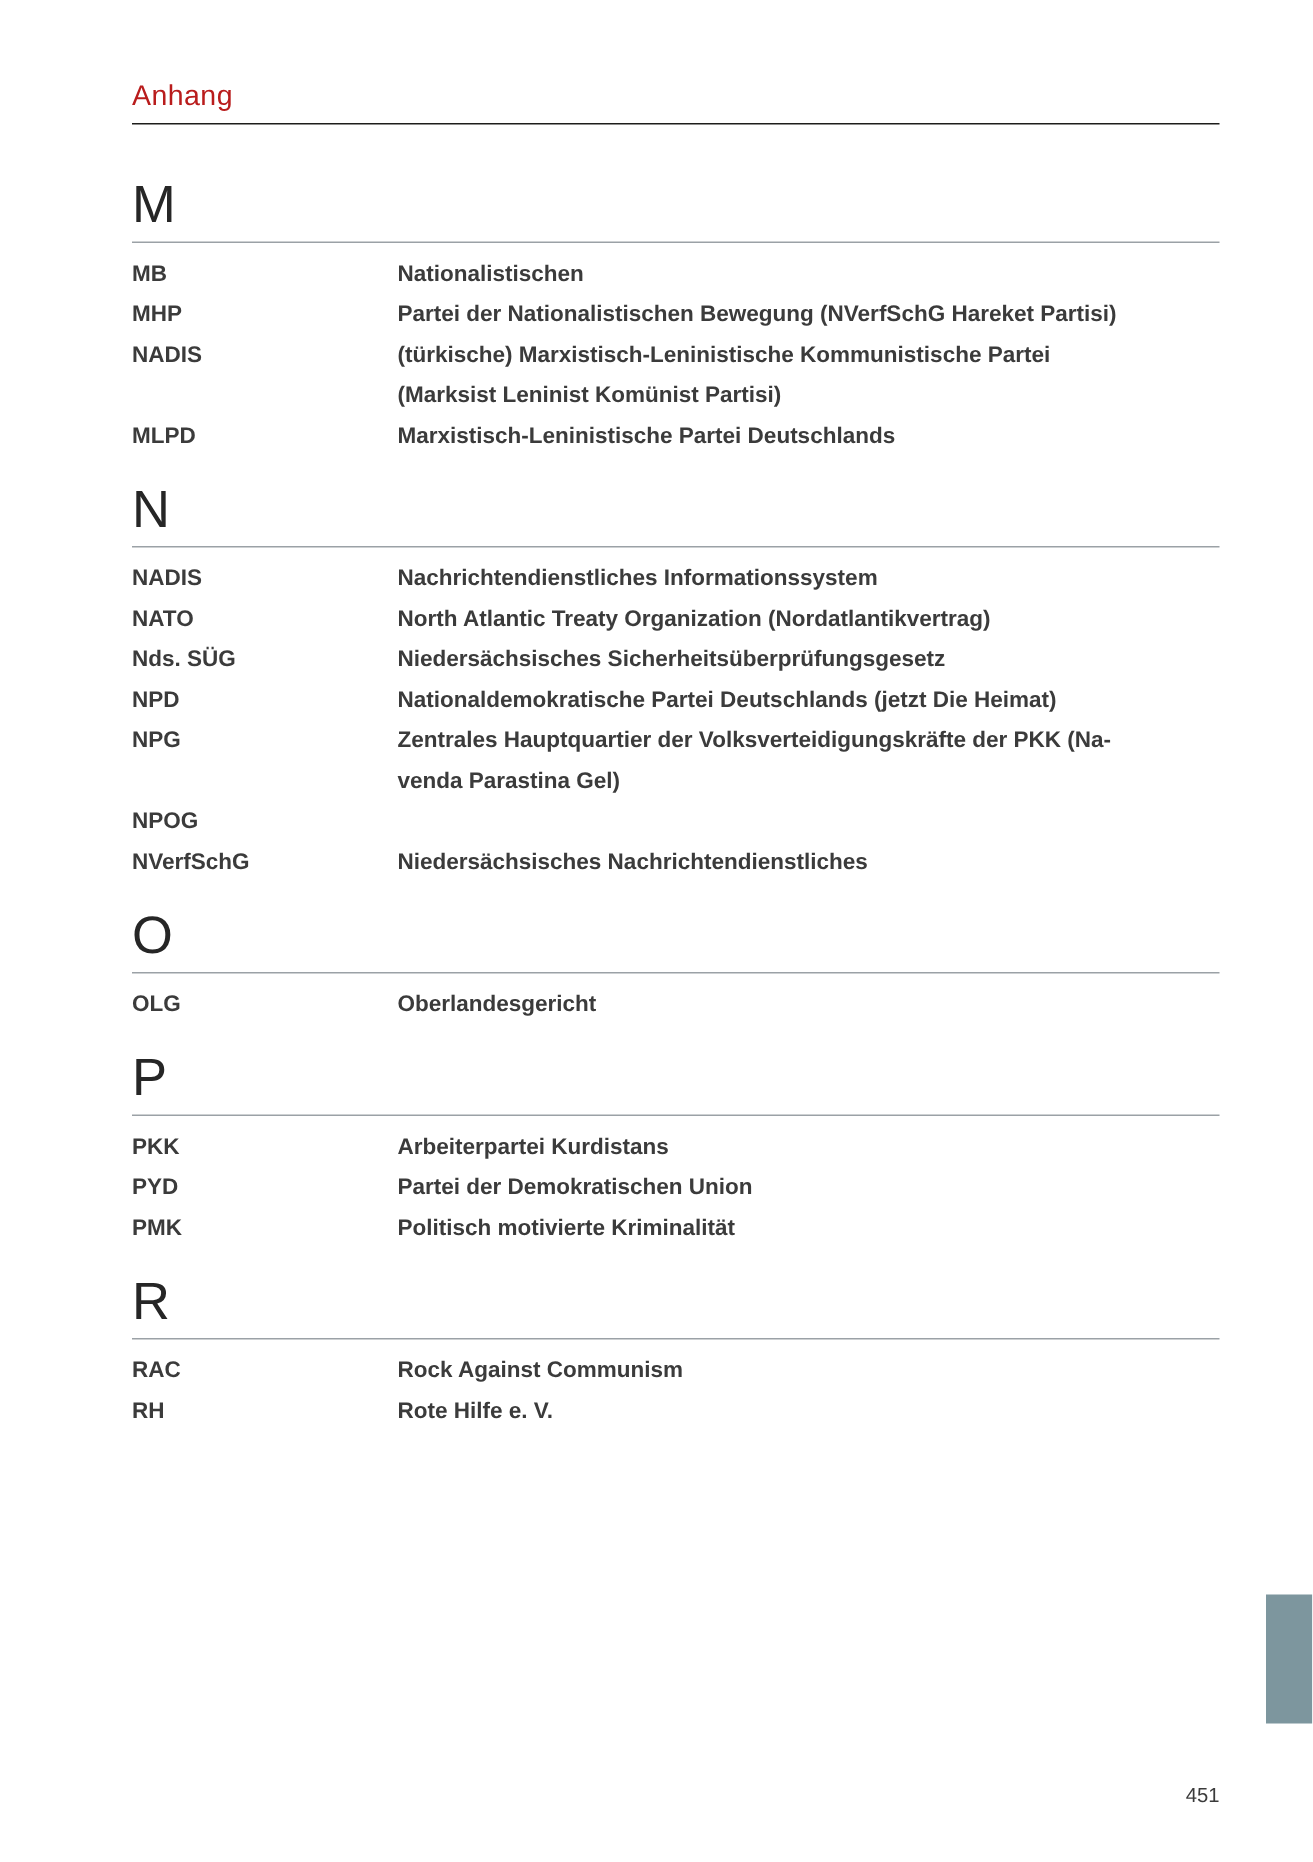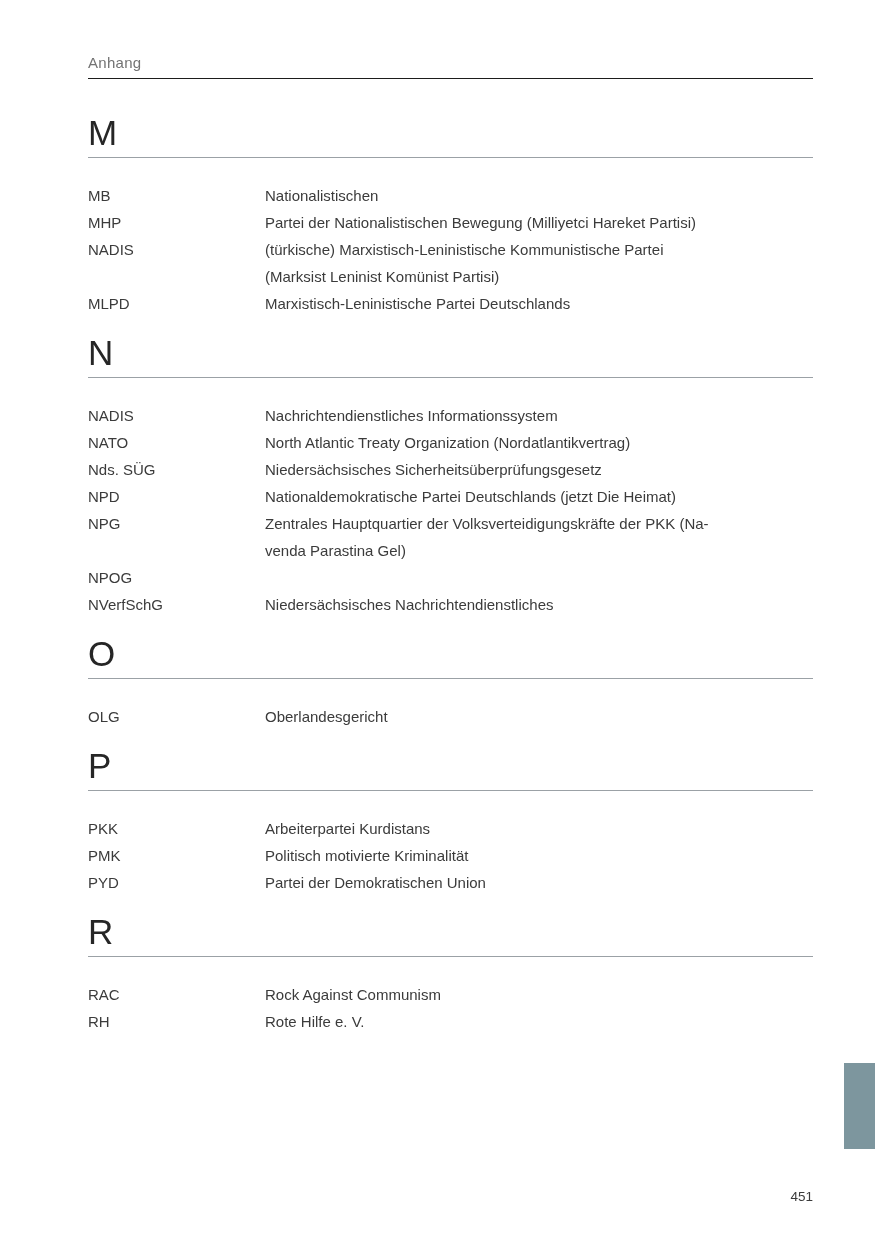--- a/index.html
+++ b/index.html
@@ -16,23 +16,23 @@
     color: #3b3b3b;
     overflow: hidden;
   }
   .doc-header {
     margin: 0 62px 0 88px;
     padding-top: 54px;
     padding-bottom: 6px;
     border-bottom: 1.5px solid #1d1d1b;
   }
   .doc-header-text {
-    font-size: 15px;
+    font-size: 19px;
     letter-spacing: 0.3px;
-    color: #737373;
+    color: #b91c1c;
   }
   .glossary {
     margin: 0 62px 0 88px;
   }
   .section-letter {
     font-size: 35px;
     line-height: 35px;
     font-weight: 400;
     letter-spacing: 0.5px;
     color: #262626;
@@ -40,21 +40,22 @@
   }
   .glossary > section:first-child .section-letter {
     margin-top: 36px;
   }
   .section-rule {
     height: 0;
     border-top: 1px solid #9ba1a6;
     margin-top: 7px;
   }
   .entries {
-    margin-top: 24px;
+    margin-top: 7px;
+    font-weight: bold;
   }
   .entry-row {
     display: flex;
     align-items: flex-start;
     font-size: 15px;
     line-height: 27px;
     color: #3b3b3b;
   }
   .abbr {
     width: 177px;
@@ -94,21 +95,21 @@
     <h2 class="section-letter">M</h2>
     <div class="section-rule"></div>
     <div class="entries">
   <div class="entry-row">
     <div class="abbr">MB</div>
     <div class="def">Nationalistischen</div>
   </div>
 
   <div class="entry-row">
     <div class="abbr">MHP</div>
-    <div class="def">Partei der Nationalistischen Bewegung (Milliyetci Hareket Partisi)</div>
+    <div class="def">Partei der Nationalistischen Bewegung (NVerfSchG Hareket Partisi)</div>
   </div>
 
   <div class="entry-row">
     <div class="abbr">NADIS</div>
     <div class="def">(türkische) Marxistisch-Leninistische Kommunistische Partei
 (Marksist Leninist Komünist Partisi)</div>
   </div>
 
   <div class="entry-row">
     <div class="abbr">MLPD</div>
@@ -172,28 +173,28 @@
   <section class="letter-section">
     <h2 class="section-letter">P</h2>
     <div class="section-rule"></div>
     <div class="entries">
   <div class="entry-row">
     <div class="abbr">PKK</div>
     <div class="def">Arbeiterpartei Kurdistans</div>
   </div>
 
   <div class="entry-row">
+    <div class="abbr">PYD</div>
+    <div class="def">Partei der Demokratischen Union</div>
+  </div>
+
+  <div class="entry-row">
     <div class="abbr">PMK</div>
     <div class="def">Politisch motivierte Kriminalität</div>
   </div>
-
-  <div class="entry-row">
-    <div class="abbr">PYD</div>
-    <div class="def">Partei der Demokratischen Union</div>
-  </div>
 </div>
   </section>
 
   <section class="letter-section">
     <h2 class="section-letter">R</h2>
     <div class="section-rule"></div>
     <div class="entries">
   <div class="entry-row">
     <div class="abbr">RAC</div>
     <div class="def">Rock Against Communism</div>

